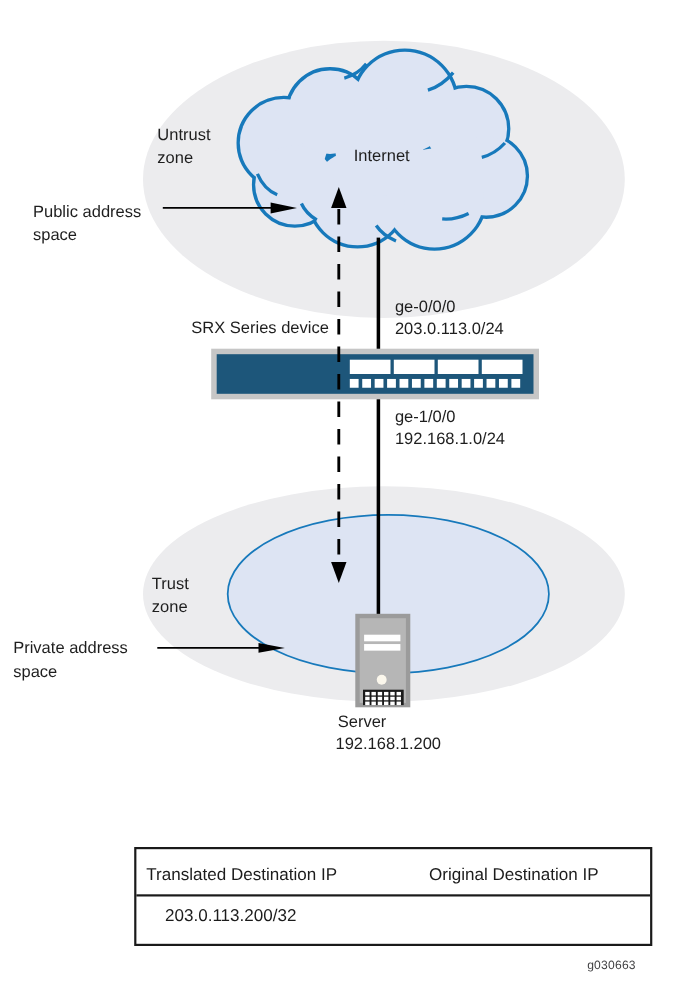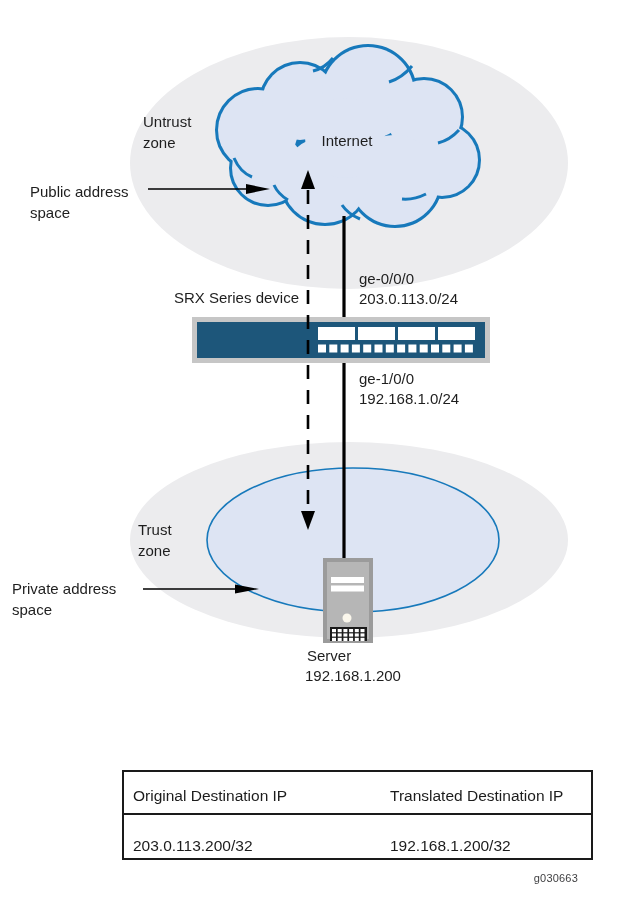--- a/index.html
+++ b/index.html
@@ -7,21 +7,21 @@
          font-family:"Liberation Sans",sans-serif;}
   #diagram{position:absolute;left:0;top:0;}
   svg text{font-family:"Liberation Sans",sans-serif;font-size:15px;fill:#1e1e1e;}
   .nat-table{position:absolute;left:122px;top:770px;width:471px;height:90px;
              box-sizing:border-box;border:2px solid #1a1a1a;background:#fff;
              font-size:15.5px;color:#1c1c1c;}
   .nat-table .tr{display:grid;grid-template-columns:257px auto;box-sizing:border-box;height:43px;}
   .nat-table .tr.head{border-bottom:2px solid #1a1a1a;}
   .nat-table .td{padding-left:9px;box-sizing:border-box;}
   .nat-table .head .td{padding-top:15px;}
-  .nat-table .body .td{padding-top:22px;}
+  .nat-table .body .td{padding-top:9px;margin-left:17px;}
   .figure-id{position:absolute;right:54px;top:872px;font-size:11px;color:#3f3f41;
              letter-spacing:0.2px;}
 </style>
 </head>
 <body>
 
 <div id="stage">
 
   <svg id="diagram" width="632" height="900" viewBox="0 0 632 900">
 
@@ -155,23 +155,22 @@
 
     <text x="12" y="594">Private address</text>
     <text x="12" y="615">space</text>
 
     <text x="307" y="661">Server</text>
     <text x="305" y="681">192.168.1.200</text>
   </svg>
 
   <div class="nat-table">
     <div class="tr head">
+      <div class="td">Translated Destination IP</div>
       <div class="td">Original Destination IP</div>
-      <div class="td">Translated Destination IP</div>
     </div>
     <div class="tr body">
       <div class="td">203.0.113.200/32</div>
-      <div class="td">192.168.1.200/32</div>
     </div>
   </div>
 
   <div class="figure-id">g030663</div>
 </div>
 
 </body></html>

